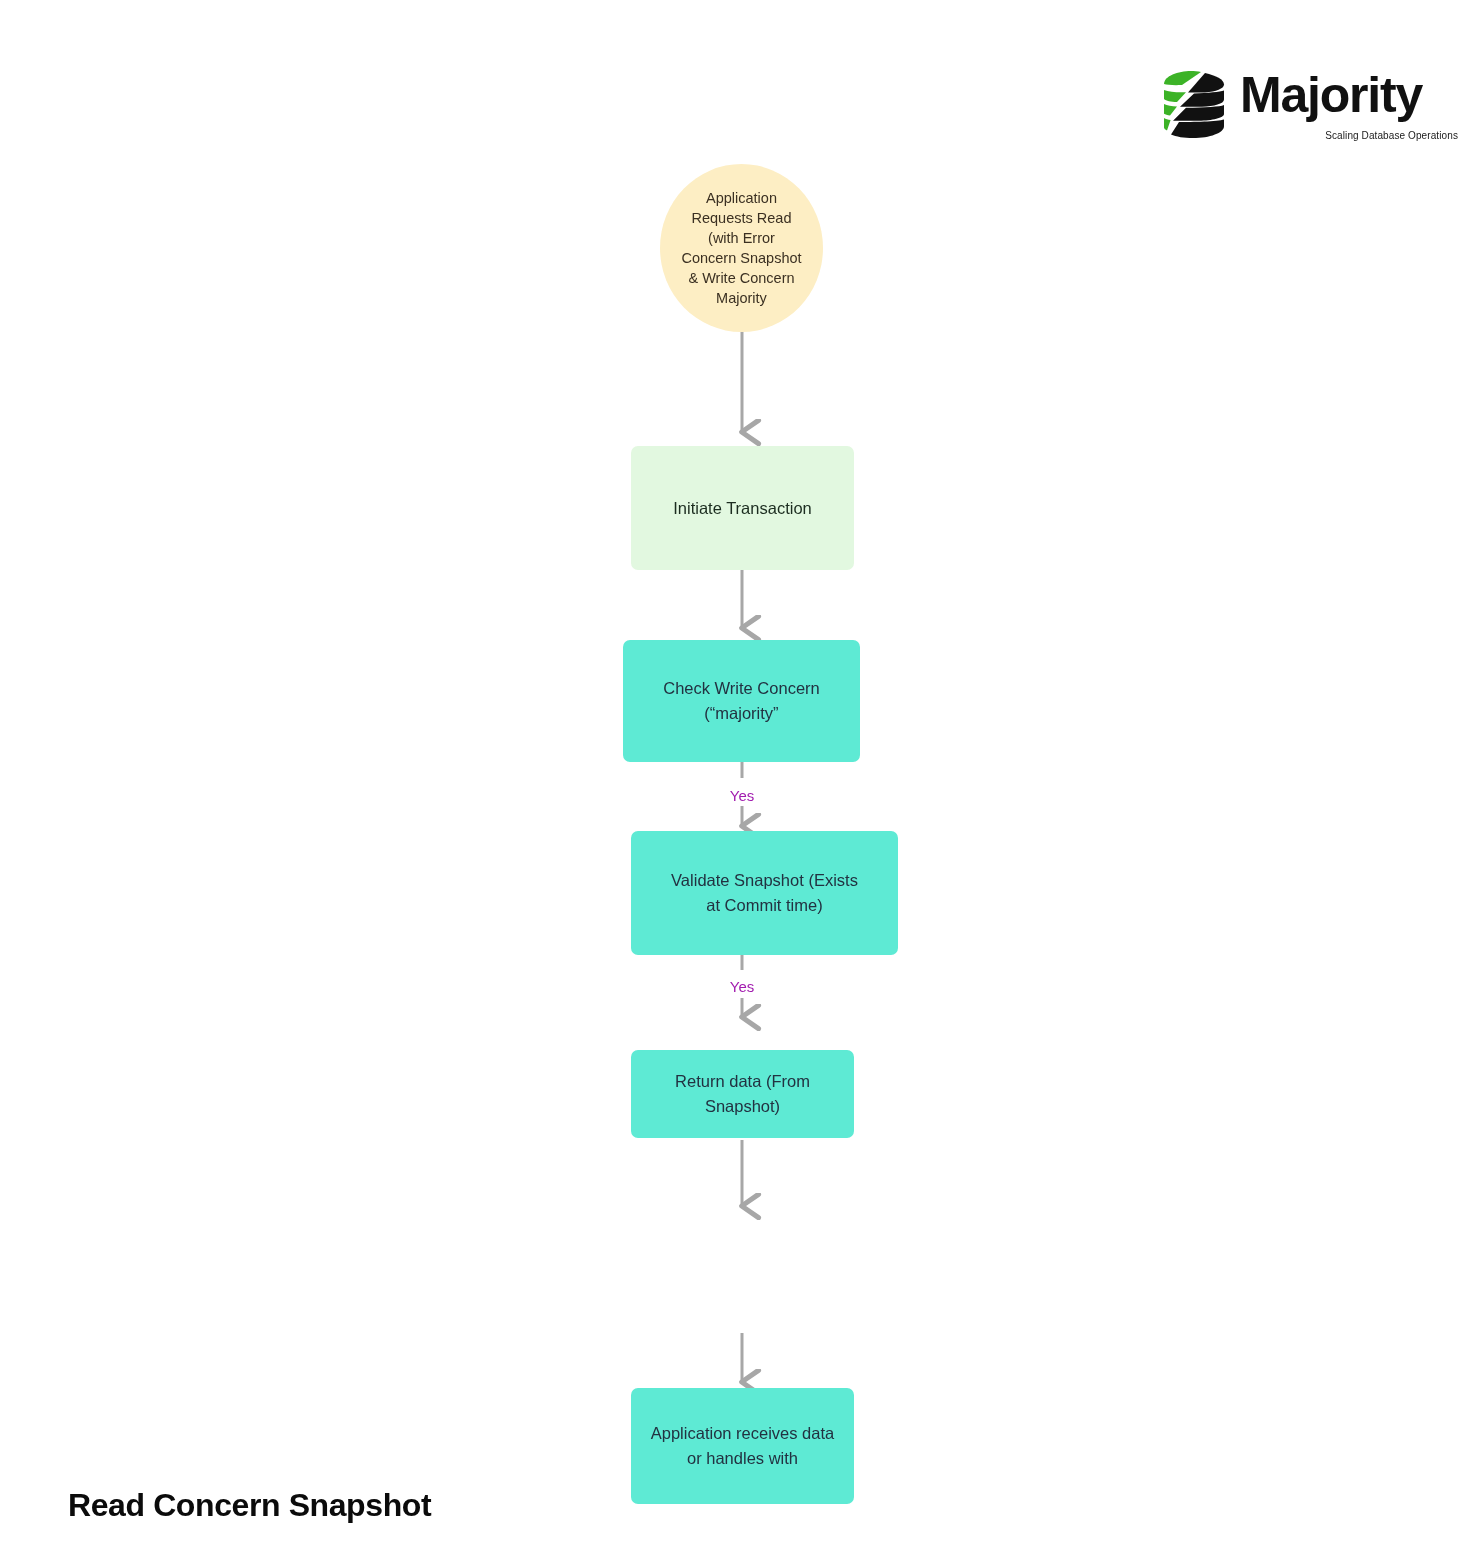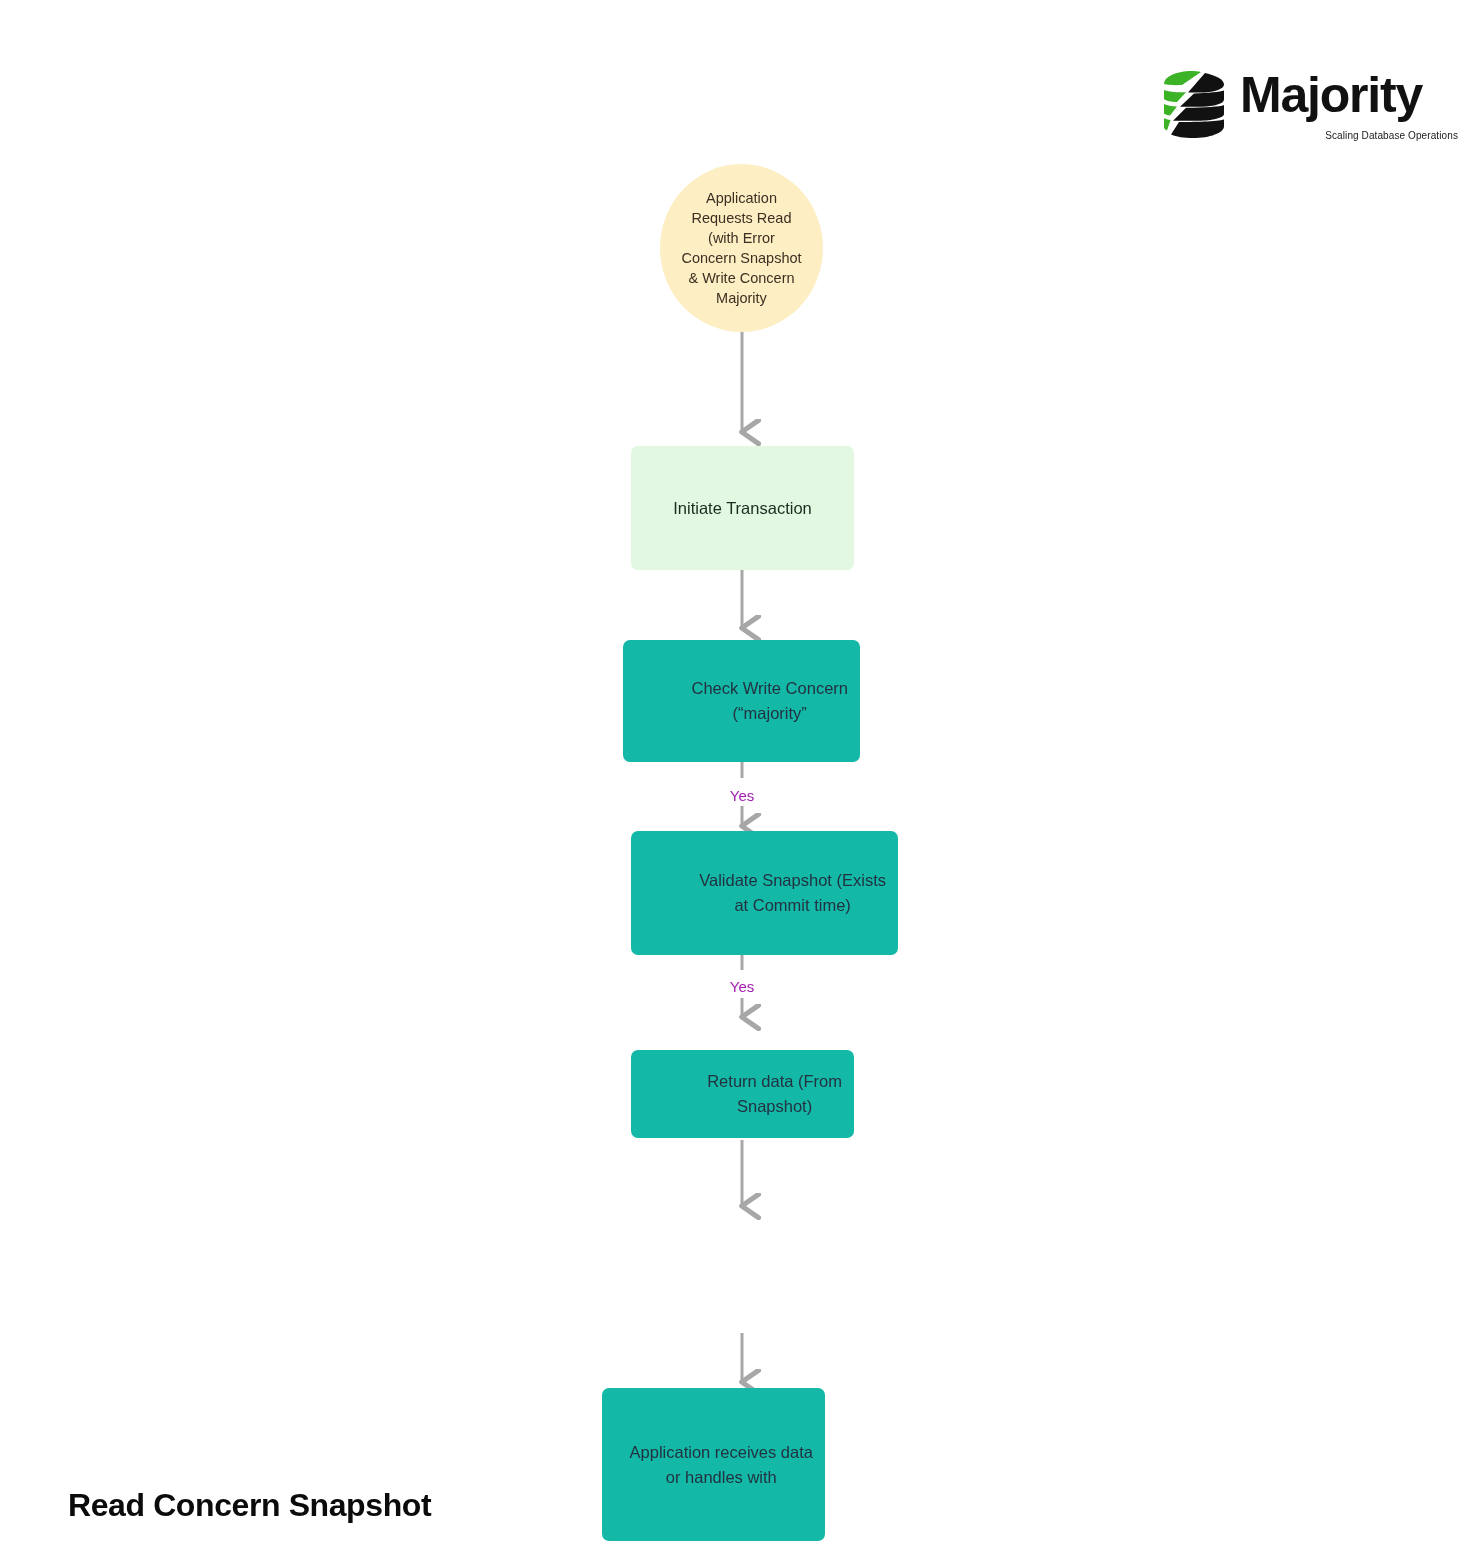--- a/index.html
+++ b/index.html
@@ -90,23 +90,22 @@
     border-radius: 7px;
     font-size: 16.5px;
     line-height: 25px;
     padding: 0 12px;
   }
   .node-green {
     background: #e2f8e0;
     color: #1c2d20;
   }
   .node-blue {
-    background: #14b8a6;
+    background: #5eead4;
     color: #223241;
-    justify-content: flex-end;
   }
 
   .edge-label {
     position: absolute;
     font-size: 15px;
     color: #a21caf;
     text-align: center;
     white-space: nowrap;
   }
 
@@ -204,21 +203,21 @@
   <div class="edge-label" style="left:692px; top:978px; width:100px;">Yes</div>
 
   <div class="node node-box node-blue" style="left:631px; top:1050px; width:223px; height:88px;">
     <div>
       <span>Return data (From</span><br>
       <span>Snapshot)</span>
     </div>
   </div>
 
 
-  <div class="node node-box node-blue" style="left:602px; top:1388px; width:223px; height:153px;">
+  <div class="node node-box node-blue" style="left:631px; top:1388px; width:223px; height:116px;">
     <div>
       <span>Application receives data</span><br>
       <span>or handles with</span>
     </div>
   </div>
 
   <div id="page-title">Read Concern Snapshot</div>
 
 </div>
 

